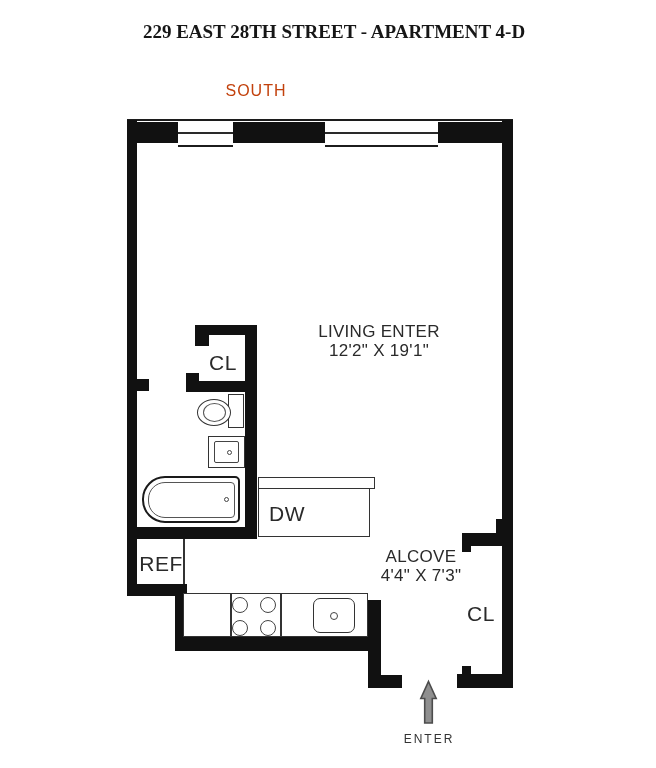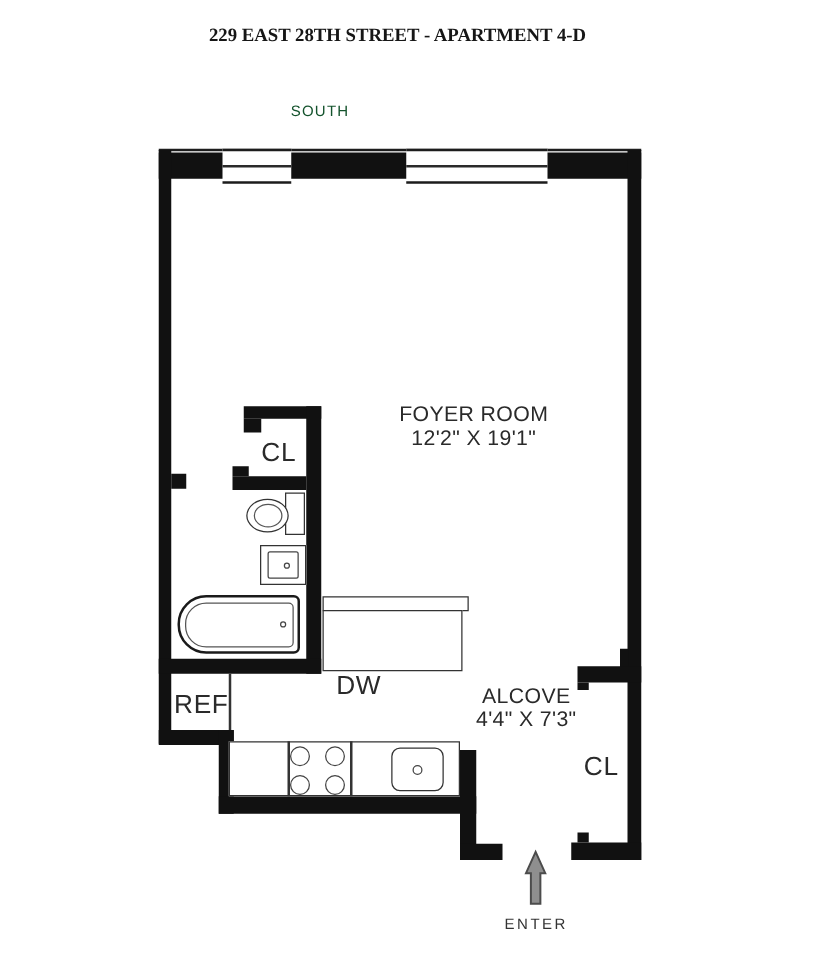--- a/index.html
+++ b/index.html
@@ -10,22 +10,22 @@
   .abs{position:absolute;}
   .wall{position:absolute;background:#111111;z-index:1;}
   .thinline{position:absolute;background:#1c1c1c;z-index:1;}
   .window{position:absolute;background:#ffffff;border-top:2px solid #1c1c1c;border-bottom:2px solid #1c1c1c;z-index:2;}
   .window .mullion{position:absolute;left:0;right:0;top:11px;height:2px;background:#2a2a2a;}
   .fixture{position:absolute;background:#ffffff;z-index:1;box-sizing:border-box;}
   .label{position:absolute;z-index:3;white-space:nowrap;color:#2a2a2a;}
   .centered{transform:translateX(-50%);text-align:center;}
   .room-label{font-size:17px;line-height:19px;letter-spacing:0.3px;}
   .small-label{font-size:21px;letter-spacing:0.5px;}
-  .title{font-family:"Liberation Serif", serif;font-weight:bold;font-size:15px;color:#161616;}
-  .compass{font-size:12px;letter-spacing:1px;color:#14532d;}
+  .title{font-family:"Liberation Serif", serif;font-weight:bold;font-size:19px;color:#161616;margin-left:16px;}
+  .compass{font-size:16px;letter-spacing:1px;color:#c2410c;}
   .enter{font-size:12px;letter-spacing:2px;color:#333333;}
 </style>
 </head>
 <body>
 
 <div class="canvas">
 
   <div class="label title centered" style="left:318px;top:21px;">229 EAST 28TH STREET - APARTMENT 4-D</div>
   <div class="label compass centered" style="left:256px;top:82px;">SOUTH</div>
 
@@ -80,31 +80,31 @@
   <div class="thinline" style="left:230px;top:593px;width:2px;height:44px;background:#333;"></div>
   <div class="thinline" style="left:280px;top:593px;width:2px;height:44px;background:#333;"></div>
   <div class="fixture" style="left:232px;top:597px;width:16px;height:16px;border:1.5px solid #444;border-radius:50%;"></div>
   <div class="fixture" style="left:260px;top:597px;width:16px;height:16px;border:1.5px solid #444;border-radius:50%;"></div>
   <div class="fixture" style="left:232px;top:620px;width:16px;height:16px;border:1.5px solid #444;border-radius:50%;"></div>
   <div class="fixture" style="left:260px;top:620px;width:16px;height:16px;border:1.5px solid #444;border-radius:50%;"></div>
   <div class="fixture" style="left:313px;top:598px;width:42px;height:35px;border:1.5px solid #333;border-radius:7px;"></div>
   <div class="fixture" style="left:330px;top:612px;width:8px;height:8px;border:1.5px solid #444;border-radius:50%;"></div>
 
   <div class="label room-label centered" style="left:379px;top:322px;">
-    <div>FOYER ROOM</div>
+    <div>LIVING ENTER</div>
     <div>12'2" X 19'1"</div>
   </div>
   <div class="label room-label centered" style="left:421px;top:547px;">
     <div>ALCOVE</div>
     <div>4'4" X 7'3"</div>
   </div>
 
   <div class="label small-label centered" style="left:223px;top:351px;">CL</div>
   <div class="label small-label centered" style="left:481px;top:602px;">CL</div>
-  <div class="label small-label" style="left:269px;top:502px;margin-top:35px;">DW</div>
+  <div class="label small-label" style="left:269px;top:502px;">DW</div>
   <div class="label small-label centered" style="left:161px;top:552px;">REF</div>
 
   <svg class="abs" style="left:413px;top:679px;z-index:3;" width="31" height="46" viewBox="0 0 31 46">
     <polygon points="15.5,2.5 23.2,19.5 19.3,19.5 19.3,44 11.7,44 11.7,19.5 7.8,19.5" fill="#8f8f8f" stroke="#4c4c4c" stroke-width="1.6"></polygon>
   </svg>
   <div class="label enter centered" style="left:429px;top:732px;">ENTER</div>
 
 </div>
 
 </body></html>

